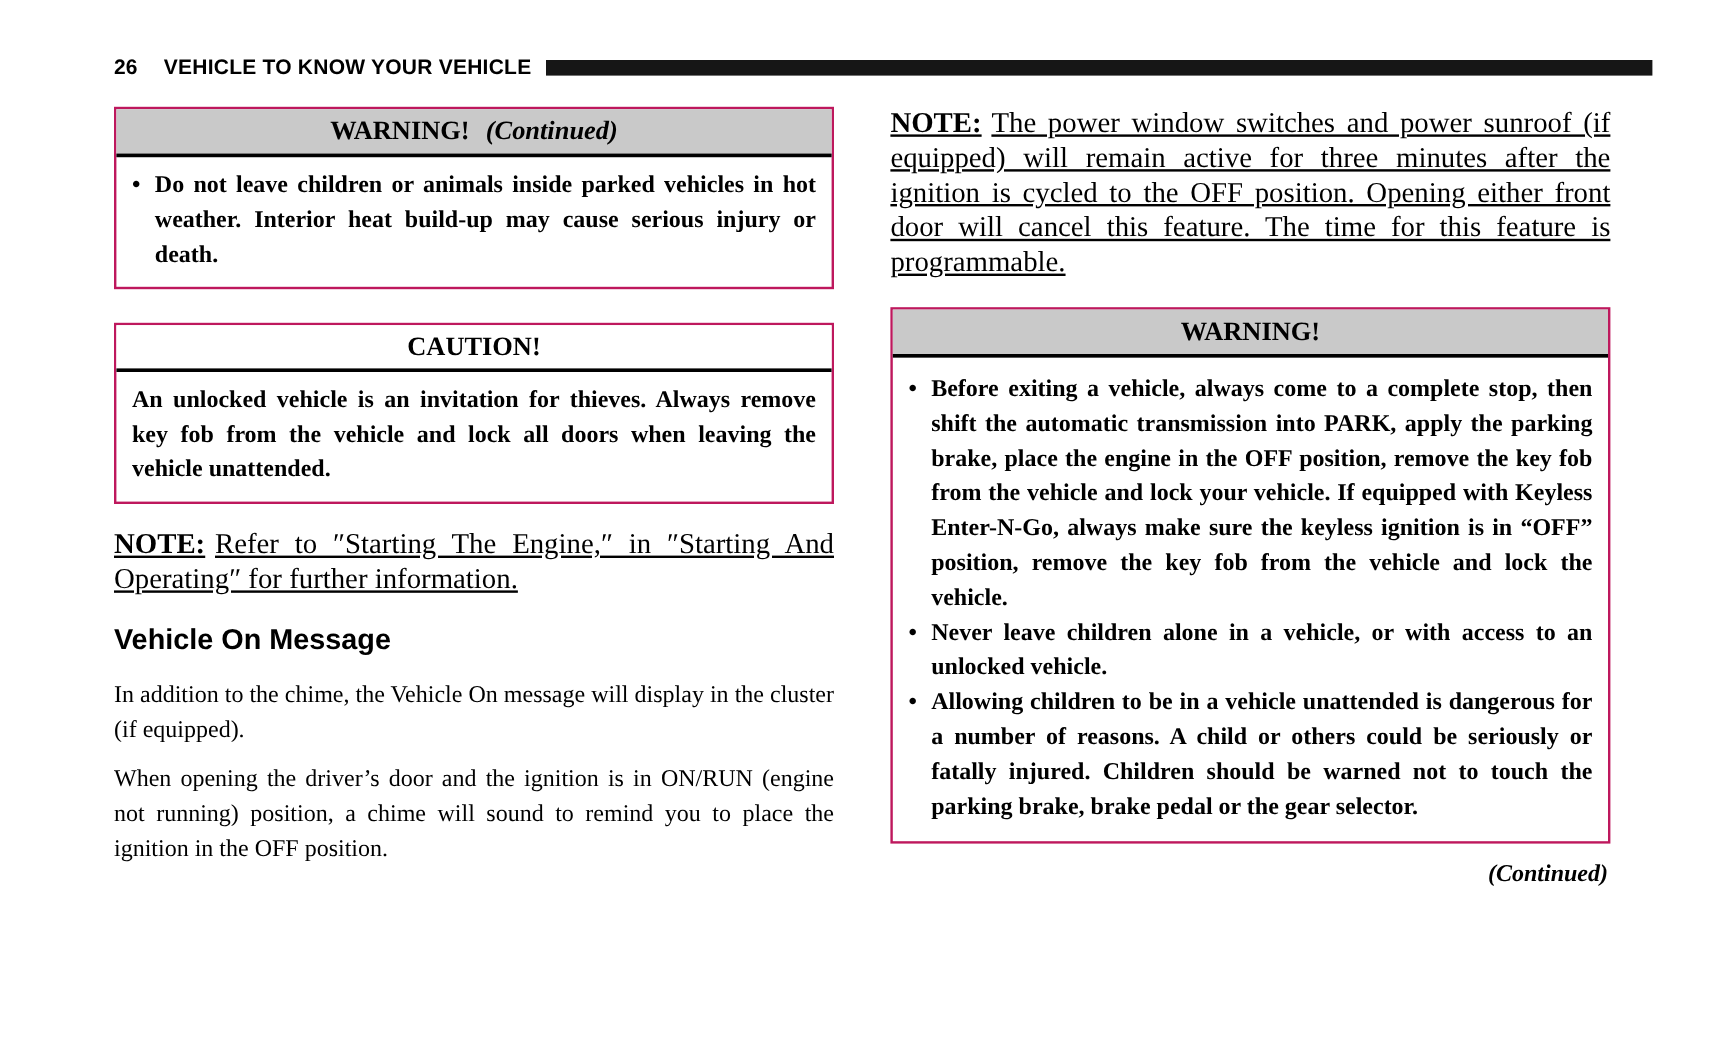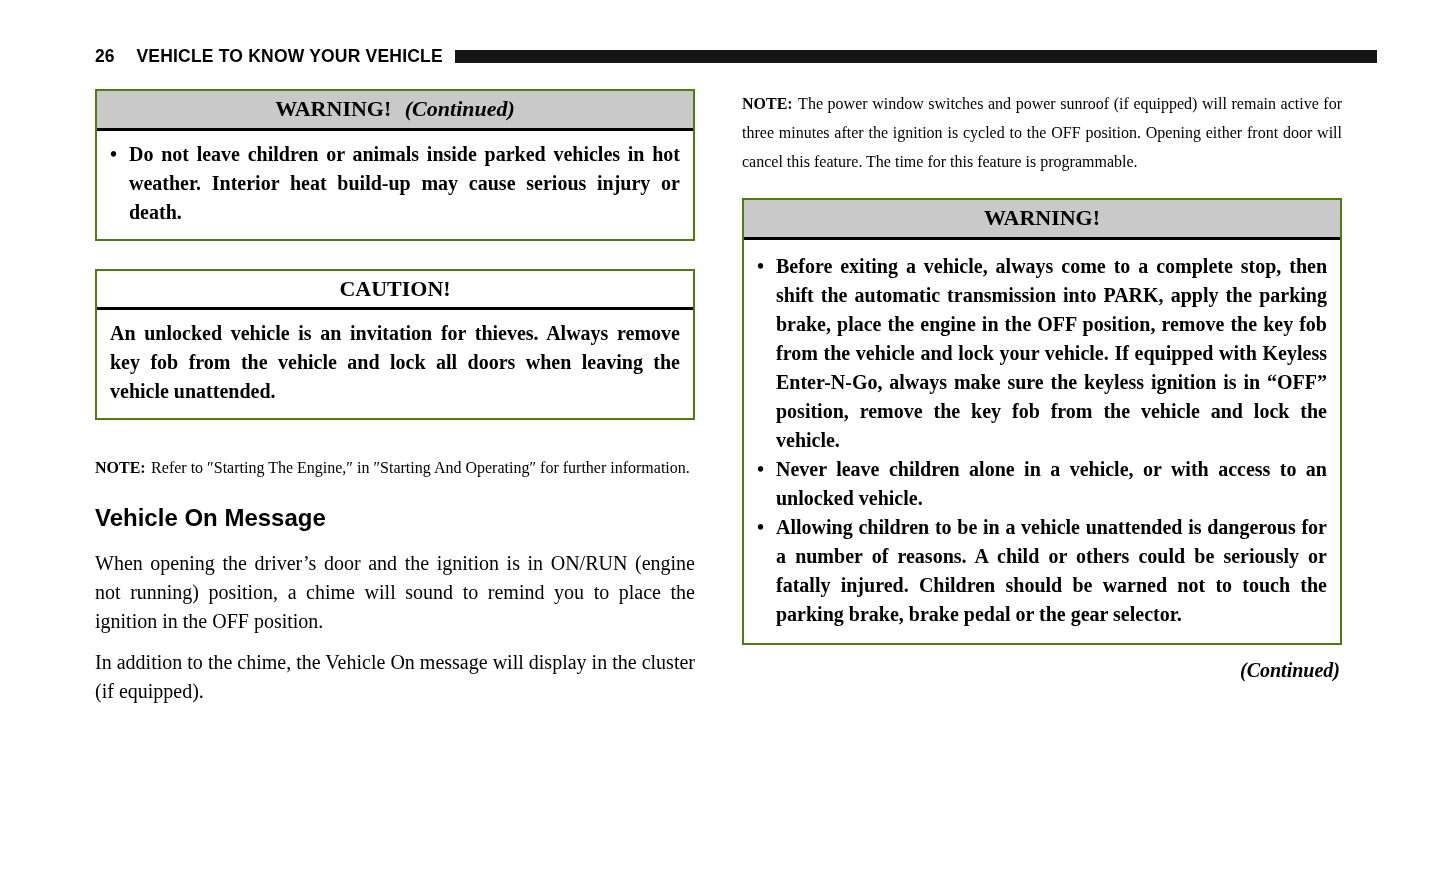--- a/index.html
+++ b/index.html
@@ -30,21 +30,21 @@
     height: 13px;
     background: #161616;
     margin-left: 12px;
     margin-right: -8px;
   }
   
   .columns { display: flex; gap: 47px; }
   .col { width: 600px; flex: 0 0 600px; }
   
   .alert-box {
-    border: 2px solid #4d7c0f;
+    border: 2px solid #be185d;
     margin-bottom: 28px;
   }
   .box-header {
     text-align: center;
     font-weight: bold;
     font-size: 22px;
     padding: 4px 0 5px;
     border-bottom: 3px solid #000;
     line-height: 1.25;
   }
@@ -64,40 +64,41 @@
   
   .bullet-row { display: flex; }
   .bullet-marker {
     flex: 0 0 19px;
     width: 19px;
     font-weight: bold;
   }
   .bullet-text { flex: 1; text-align: justify; }
   
   .note-para {
-    font-size: 16px;
+    font-size: 24px;
     line-height: 29px;
     text-align: justify;
     margin-bottom: 22px;
+    text-decoration: underline;
   }
   .note-label { font-weight: bold; margin-right: 0.34em; }
   .section-heading {
     font-family: "Liberation Sans", sans-serif;
     font-weight: bold;
     font-size: 24px;
     margin: 2px 0 17px 0;
   }
   .body-para {
     font-size: 20px;
     line-height: 29px;
     text-align: justify;
     margin-bottom: 12px;
   }
   .caution-box .box-header { background: #ffffff; }
-  .caution-box { margin-bottom: 33px; }
+  .caution-box { margin-bottom: 20px; }
   .continued-line {
     text-align: right;
     font-weight: bold;
     font-style: italic;
     font-size: 20px;
     margin-top: 14px;
     padding-right: 2px;
   }
   .right-warning { margin-bottom: 0; }
   .right-warning .box-body { padding: 12px 13px 14px 13px; }
@@ -136,22 +137,22 @@
         </div>
         <div class="box-body">
           <p>An unlocked vehicle is an invitation for thieves. Always remove key fob from the vehicle and lock all doors when leaving the vehicle unattended.</p>
         </div>
       </div>
 
       <p class="note-para"><span class="note-label">NOTE:</span><span>Refer to ″Starting The Engine,″ in ″Starting And Operating″ for further information.</span></p>
 
       <h2 class="section-heading">Vehicle On Message</h2>
 
+      <p class="body-para">In addition to the chime, the Vehicle On message will display in the cluster (if equipped).</p>
       <p class="body-para">When opening the driver’s door and the ignition is in ON/RUN (engine not running) position, a chime will sound to remind you to place the ignition in the OFF position.</p>
-      <p class="body-para">In addition to the chime, the Vehicle On message will display in the cluster (if equipped).</p>
 
     </div>
 
     <div class="col">
 
       <p class="note-para"><span class="note-label">NOTE:</span><span>The power window switches and power sunroof (if equipped) will remain active for three minutes after the ignition is cycled to the OFF position. Opening either front door will cancel this feature. The time for this feature is programmable.</span></p>
 
       <div class="alert-box right-warning">
         <div class="box-header gray">
           <span>WARNING!</span>

